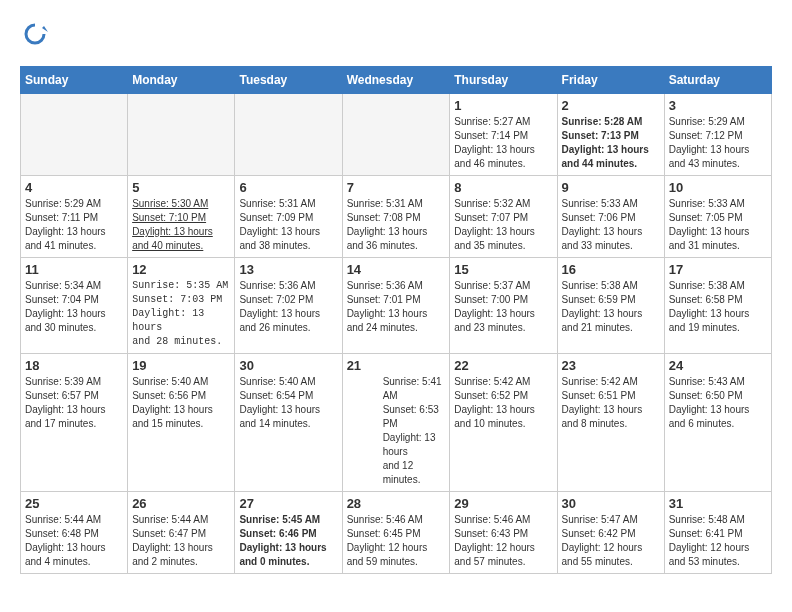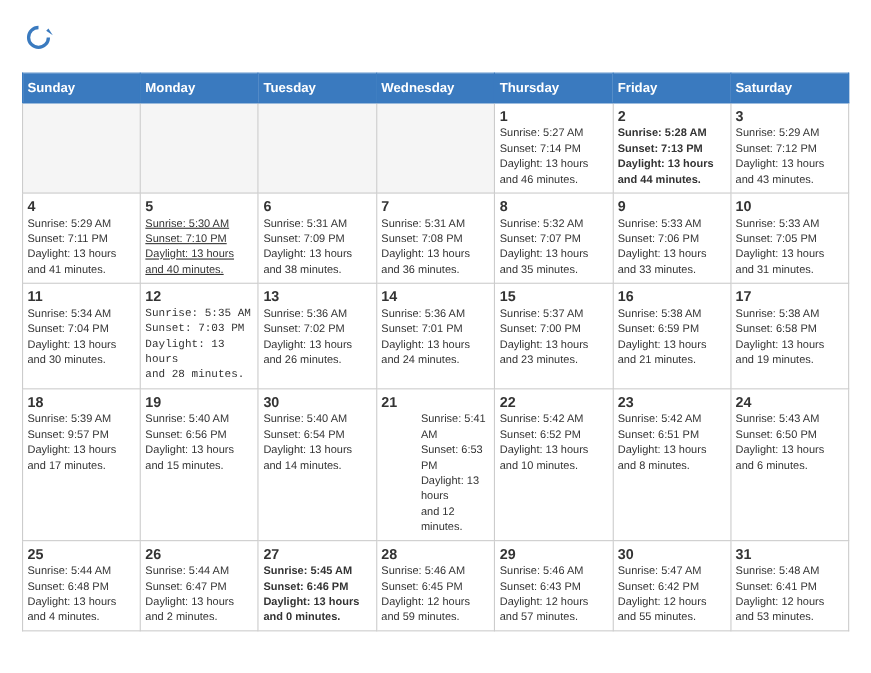--- a/index.html
+++ b/index.html
@@ -248,21 +248,21 @@
           <div class="day-info" style="white-space: pre-line;">Sunrise: 5:38 AM
 Sunset: 6:58 PM
 Daylight: 13 hours
 and 19 minutes.</div>
         </td>
       </tr>
       <tr>
         <td>
           <div class="day-number">18</div>
           <div class="day-info" style="white-space: pre-line;">Sunrise: 5:39 AM
-Sunset: 9:57 PM
+Sunset: 6:57 PM
 Daylight: 13 hours
 and 17 minutes.</div>
         </td>
         <td>
           <div class="day-number">19</div>
           <div class="day-info" style="white-space: pre-line;">Sunrise: 5:40 AM
 Sunset: 6:56 PM
 Daylight: 13 hours
 and 15 minutes.</div>
         </td>

